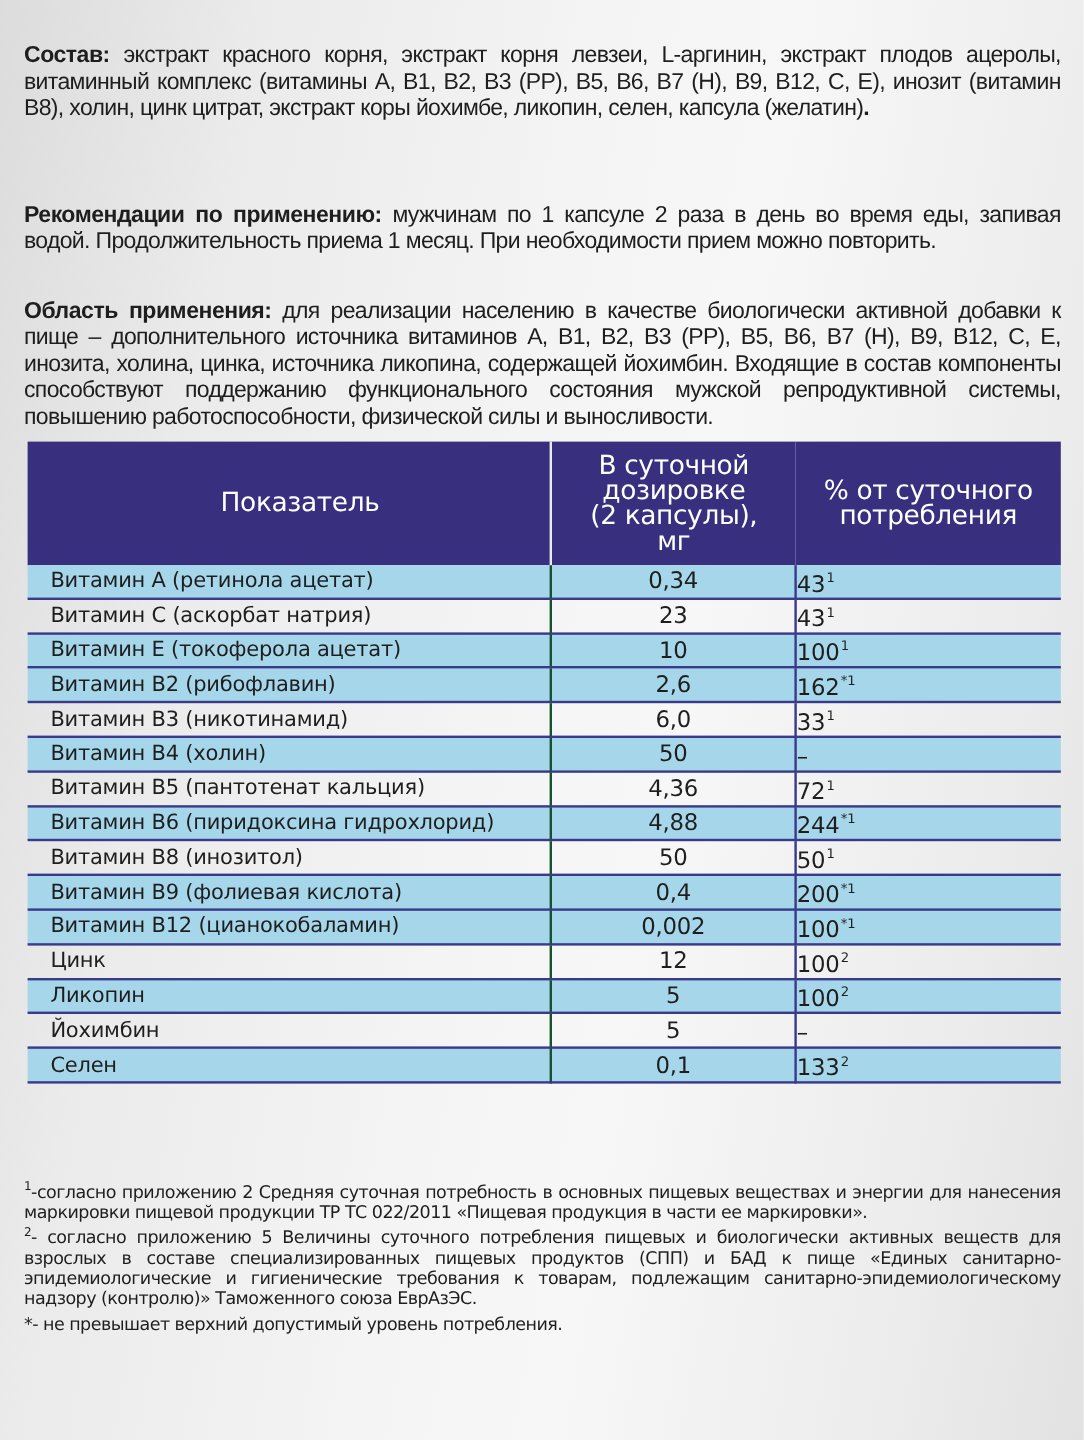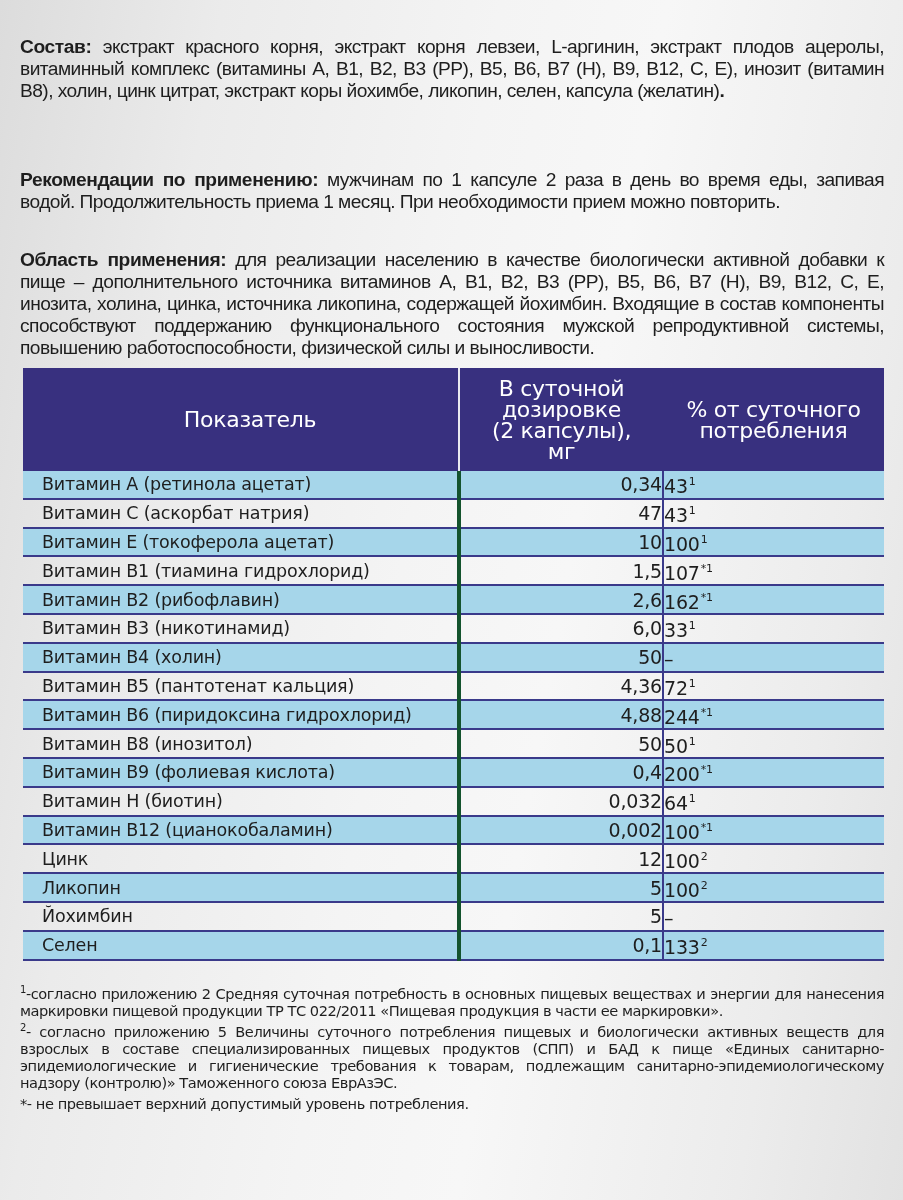--- a/index.html
+++ b/index.html
@@ -29,22 +29,22 @@
     background: #38307f; color: #ffffff; font-weight: normal;
     font-size: 22px; line-height: 21px; height: 103px; padding: 0;
     letter-spacing: -0.3px;
   }
   .table th.c1 { text-align: center; padding-left: 19px; border-right: 2px solid #e9e9ef; }
   .table th.c2, .table th.c3 { text-align: center; }
   .table td {
     height: 26.8px; padding: 0; font-size: 17.5px; line-height: 20px;
     border-bottom: 2px solid #3a3a8a; color: #1e1e1e; letter-spacing: -0.2px;
   }
-  .table td.c1 { padding-left: 19px; border-right: 4px solid #14532d; white-space: nowrap; }
-  .table td.c2 { text-align: right; border-right: 2px solid #3a3a8a; font-size: 19px; }
+  .table td.c1 { padding-left: 19px; border-right: 2px solid #14532d; white-space: nowrap; }
+  .table td.c2 { text-align: center; border-right: 2px solid #3a3a8a; font-size: 19px; }
   .table td.c3 { text-align: left; font-size: 19px; }
   .table tr.blue td { background: #a6d6ea; }
   .table tr.white td { background: transparent; }
   .table sup { font-size: 11px; vertical-align: 8px; margin-left: 1px; }
 
   .footnotes {
     position: absolute; left: 20px; top: 981px; width: 864px;
     font-family: "DejaVu Sans", sans-serif;
     font-size: 14.6px; line-height: 17px; letter-spacing: -0.45px;
     text-align: justify; color: #1e1e1e;
@@ -89,32 +89,27 @@
     </tr>
   </thead>
   <tbody id="table-body">
       <tr class="blue">
         <td class="c1">Витамин А (ретинола ацетат)</td>
         <td class="c2">0,34</td>
         <td class="c3"><span>43</span><sup>1</sup></td>
       </tr>
       <tr class="white">
         <td class="c1">Витамин С (аскорбат натрия)</td>
-        <td class="c2">47</td>
+        <td class="c2">23</td>
         <td class="c3"><span>43</span><sup>1</sup></td>
       </tr>
       <tr class="blue">
         <td class="c1">Витамин Е (токоферола ацетат)</td>
         <td class="c2">10</td>
         <td class="c3"><span>100</span><sup>1</sup></td>
-      </tr>
-      <tr class="white">
-        <td class="c1">Витамин В1 (тиамина гидрохлорид)</td>
-        <td class="c2">1,5</td>
-        <td class="c3"><span>107</span><sup>*1</sup></td>
       </tr>
       <tr class="blue">
         <td class="c1">Витамин В2 (рибофлавин)</td>
         <td class="c2">2,6</td>
         <td class="c3"><span>162</span><sup>*1</sup></td>
       </tr>
       <tr class="white">
         <td class="c1">Витамин В3 (никотинамид)</td>
         <td class="c2">6,0</td>
         <td class="c3"><span>33</span><sup>1</sup></td>
@@ -137,25 +132,20 @@
       <tr class="white">
         <td class="c1">Витамин В8 (инозитол)</td>
         <td class="c2">50</td>
         <td class="c3"><span>50</span><sup>1</sup></td>
       </tr>
       <tr class="blue">
         <td class="c1">Витамин В9 (фолиевая кислота)</td>
         <td class="c2">0,4</td>
         <td class="c3"><span>200</span><sup>*1</sup></td>
       </tr>
-      <tr class="white">
-        <td class="c1">Витамин Н (биотин)</td>
-        <td class="c2">0,032</td>
-        <td class="c3"><span>64</span><sup>1</sup></td>
-      </tr>
       <tr class="blue">
         <td class="c1">Витамин В12 (цианокобаламин)</td>
         <td class="c2">0,002</td>
         <td class="c3"><span>100</span><sup>*1</sup></td>
       </tr>
       <tr class="white">
         <td class="c1">Цинк</td>
         <td class="c2">12</td>
         <td class="c3"><span>100</span><sup>2</sup></td>
       </tr>

